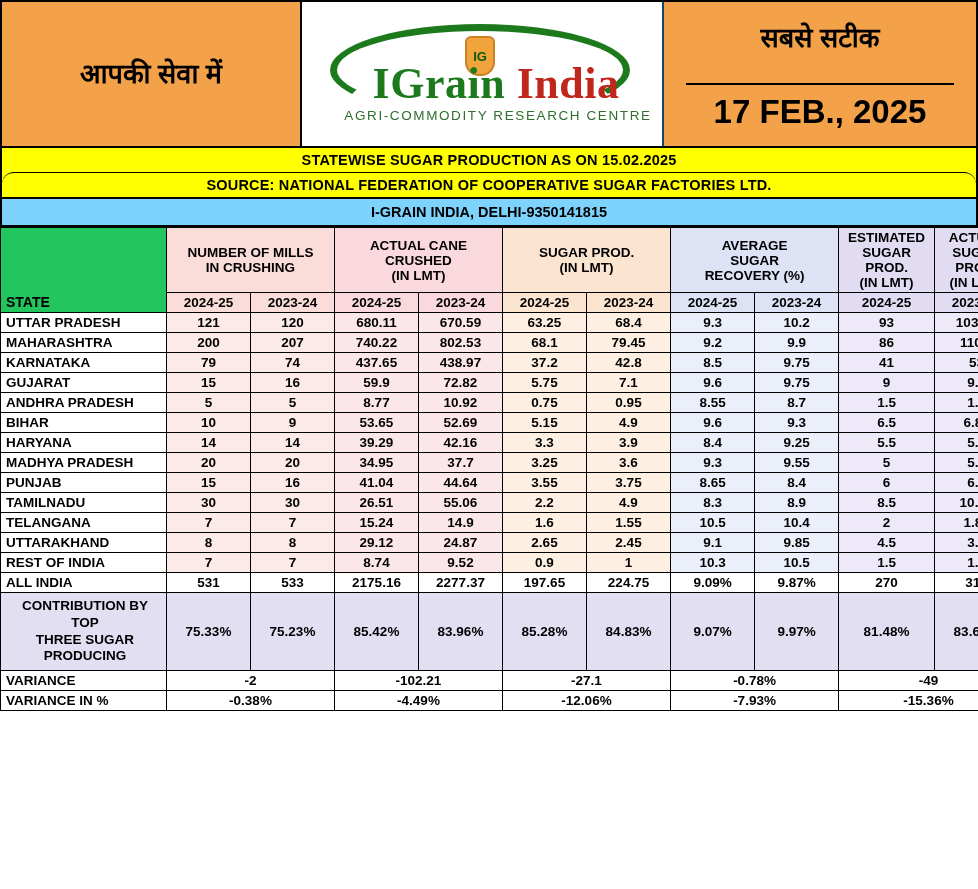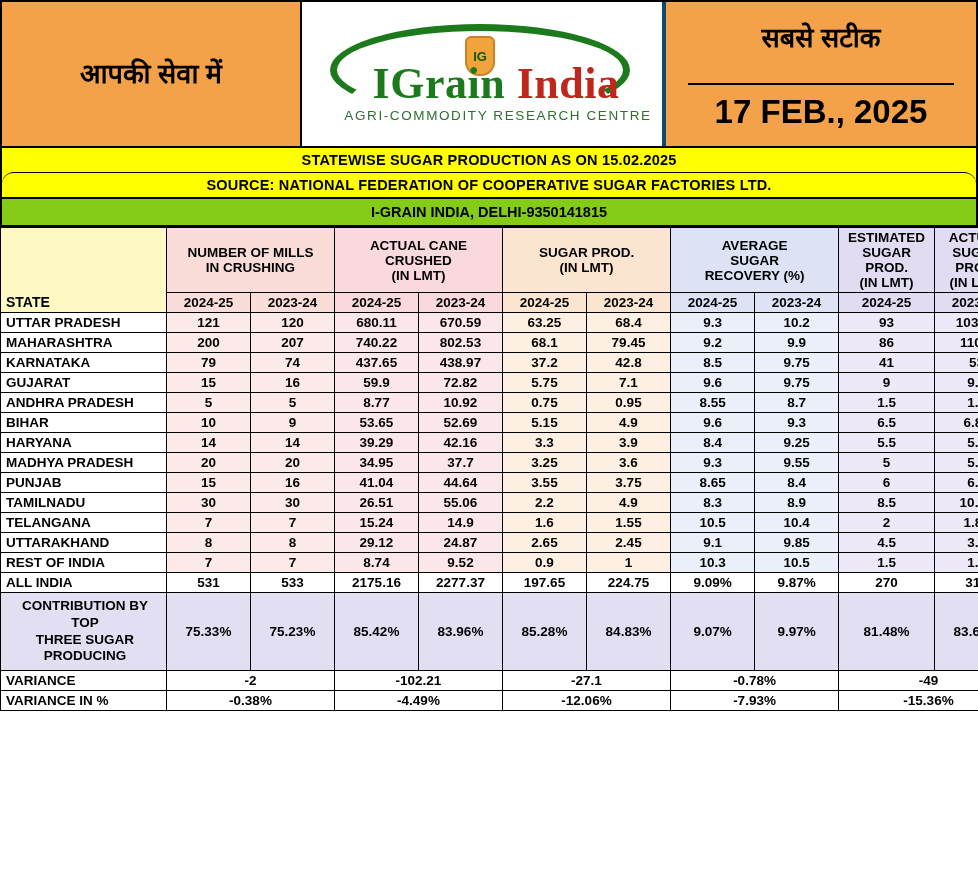--- a/index.html
+++ b/index.html
@@ -22,21 +22,21 @@
   }
   .hdr-left, .hdr-right {
     background: #F4A24A;
     display: flex;
     flex-direction: column;
     align-items: center;
     justify-content: center;
     color: #000;
   }
   .hdr-left { width: 300px; border-right: 2px solid #000; }
-  .hdr-right { width: 318px; border-left: 4px solid #0c4a6e; flex: 1; gap: 20px; }
+  .hdr-right { width: 318px; border-left: 2px solid #0c4a6e; flex: 1; gap: 20px; }
   .hdr-left .l1, .hdr-left .l2 {
     font-size: 27px; font-weight: bold; line-height: 1.28;
     font-family: "Liberation Sans", sans-serif;
   }
   .hdr-center {
     flex: 1;
     background: #ffffff;
     display:flex; flex-direction:column; align-items:center; justify-content:center;
     position: relative;
   }
@@ -81,21 +81,21 @@
     background: #FFFF00;
     border: 2px solid #000;
     border-bottom: none;
     text-align:center;
   }
   .band-yellow div {
     font-size: 14.5px; font-weight: bold; padding: 4px 0; letter-spacing: .2px;
   }
   .band-yellow .l2 { border-top: 1px solid #000; border-radius: 12px; }
   .band-white {
-    background:#84cc16; border:2px solid #000; text-align:center;
+    background:#7dd3fc; border:2px solid #000; text-align:center;
     font-size: 14.5px; font-weight:bold; padding: 5px 0;
   }
 
   
   table { border-collapse: collapse; width: 978px; table-layout: fixed; }
   td, th {
     border: 1px solid #000;
     font-size: 13.5px;
     text-align: center;
     padding: 2px 2px;
@@ -103,21 +103,21 @@
     color: #000;
   }
   .col-state { width: 166px; }
   .c-mills { width: 84px; }
   .c-cane  { width: 84px; }
   .c-sugar { width: 84px; }
   .c-rec   { width: 84px; }
   .c-est   { width: 96px; }
   .c-act   { width: 84px; }
 
-  .hdr-state { background:#fef9c3; text-align:left; vertical-align:bottom; padding-left:5px; font-size:14px;}
+  .hdr-state { background:#22c55e; text-align:left; vertical-align:bottom; padding-left:5px; font-size:14px;}
   .g-mills { background:#FADCD9; }
   .g-cane  { background:#F9D9DE; }
   .g-sugar { background:#FBE4D0; }
   .g-rec   { background:#DDE3F5; }
   .g-est   { background:#E2DCF2; }
   .g-act   { background:#E2DCF2; }
 
   .yr-mills { background:#FADCD9; }
   .yr-cane  { background:#F9D9DE; }
   .yr-sugar { background:#FBE4D0; }

